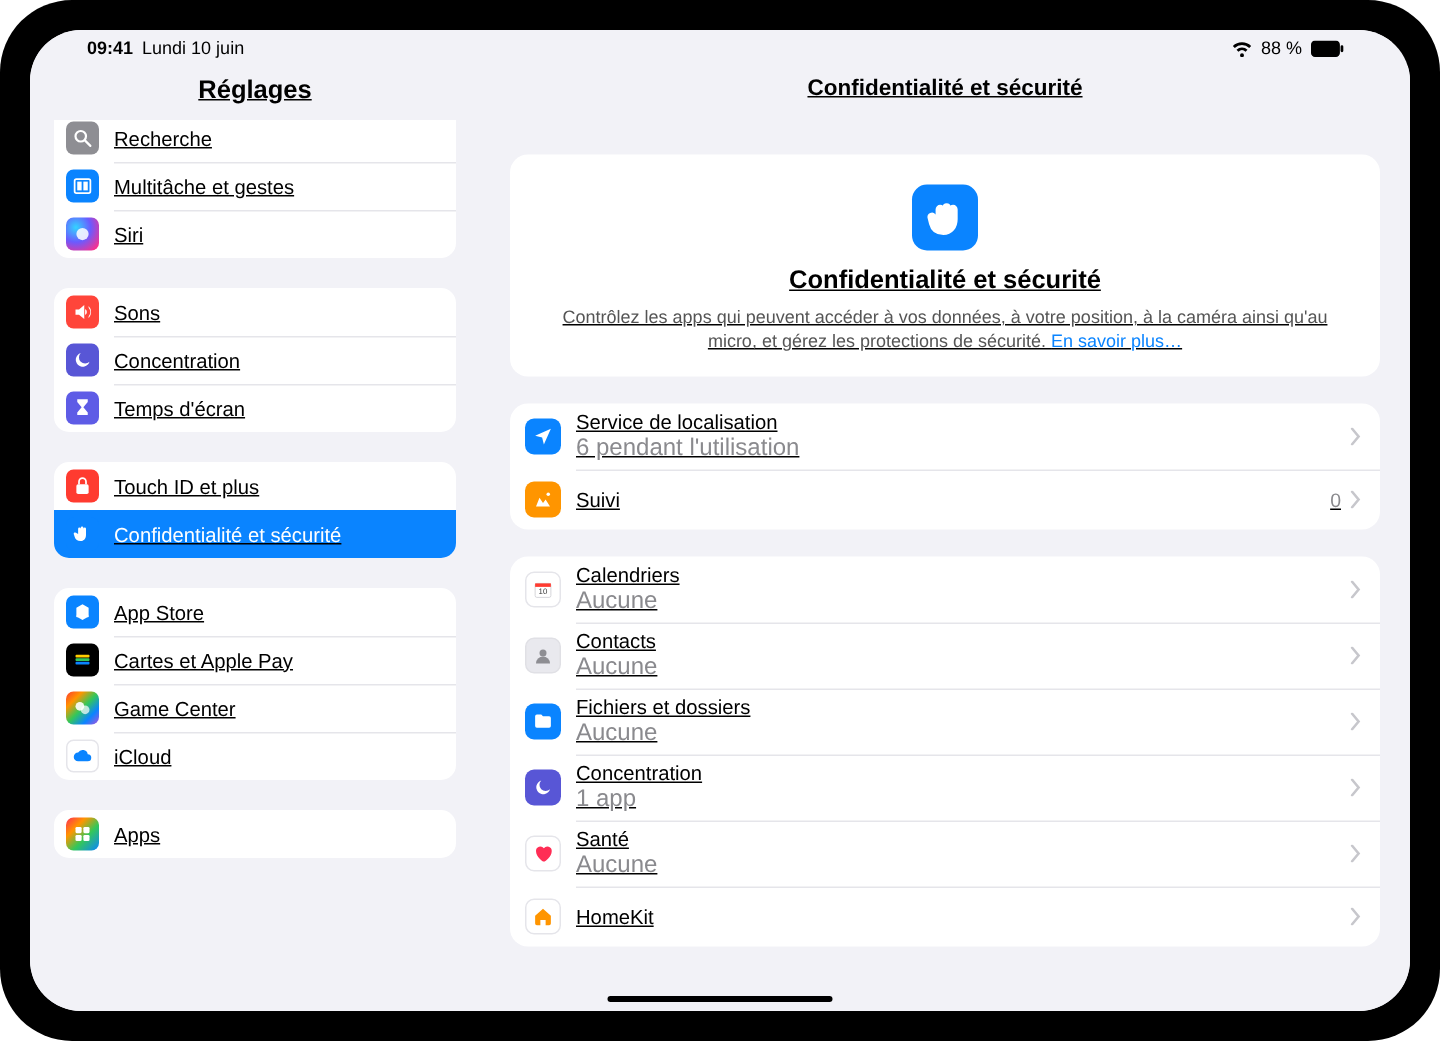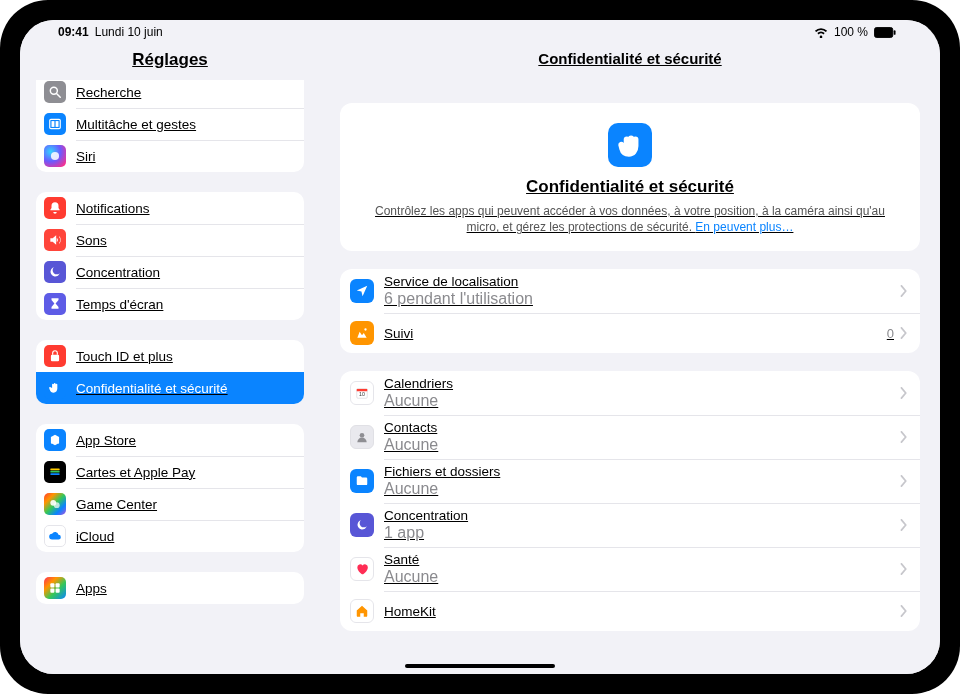--- a/index.html
+++ b/index.html
@@ -170,21 +170,21 @@
     <div class="status-left">
       <span class="time">09:41</span>
       <span>Lundi 10 juin</span>
     </div>
     <div class="status-right">
       <span class="wifi-icon">
         <svg viewBox="0 0 16 12" width="14" height="11">
               <path fill="#000" d="M8 9.5a1.5 1.5 0 110 3 1.5 1.5 0 010-3zM3.8 6.7a6 6 0 018.4 0l-1.5 1.5a4 4 0 00-5.4 0zM1 3.9a10 10 0 0114 0L13.5 5.4a8 8 0 00-11 0z"></path>
             </svg>
       </span>
-      <span>100 %</span>
+      <span>88 %</span>
       <span class="battery-icon">
         <svg width="22" height="11" viewBox="0 0 24 12">
               <rect x="0.5" y="0.5" width="20" height="11" rx="2.5" fill="#000" stroke="#000"></rect>
               <rect x="21.5" y="3.5" width="2" height="5" rx="1" fill="#000"></rect>
             </svg>
       </span>
     </div>
   </div>
 
   <div class="columns">
@@ -214,28 +214,20 @@
               <div class="row">
                 <span class="icon-box bg-siri">
                   <svg viewBox="0 0 24 24">
                     <circle cx="12" cy="12" r="7" fill="rgba(255,255,255,0.85)"></circle>
                   </svg>
                 </span>
                 <span class="row-label">Siri</span>
               </div>
             </div>
             <div class="group">
-              <div class="row">
-                <span class="icon-box bg-red">
-                  <svg viewBox="0 0 24 24">
-                    <path fill="#fff" d="M12 2a6 6 0 00-6 6v4l-2 3v1h16v-1l-2-3V8a6 6 0 00-6-6zm0 20a3 3 0 003-3H9a3 3 0 003 3z"></path>
-                  </svg>
-                </span>
-                <span class="row-label">Notifications</span>
-              </div>
               <div class="row">
                 <span class="icon-box bg-red2">
                   <svg viewBox="0 0 24 24">
                     <path fill="#fff" d="M4 9v6h4l6 5V4l-6 5H4zm13 3a4 4 0 00-2-3.5v7A4 4 0 0017 12zm2-7v2a8 8 0 010 10v2a10 10 0 000-14z"></path>
                   </svg>
                 </span>
                 <span class="row-label">Sons</span>
               </div>
               <div class="row">
                 <span class="icon-box bg-purple">
@@ -332,21 +324,21 @@
       <div class="main-scroll">
         <div class="hero">
           <div class="hero-icon">
             <svg viewBox="0 0 24 24">
                   <path fill="#fff" d="M12 2a4 4 0 00-4 4v1H7a4 4 0 00-4 4v1c0 5 4 9 9 9s9-4 9-9v-5a3 3 0 00-6 0V6a4 4 0 00-3-4zm-1 5V6a1 1 0 112 0v6h1V7a1 1 0 112 0v6h1v-3a1 1 0 112 0v2c0 4-3 7-7 7s-7-3-7-7v-1a2 2 0 012-2h1v4h1V6a1 1 0 112 0v7h0z" opacity="0"></path>
                   <path fill="#fff" d="M7 10V7a2 2 0 114 0v-1a2 2 0 114 0v1a2 2 0 114 0v6c0 5-3 9-8 9-4 0-7-2-8-6l-1-4a2 2 0 013.5-1.5L7 12zM9 7v6M13 6v7M17 7v6" stroke="#fff" stroke-width="1.6" stroke-linecap="round" stroke-linejoin="round"></path>
                 </svg>
           </div>
           <div class="hero-title">Confidentialité et sécurité</div>
           <div class="hero-desc">
-            <span>Contrôlez les apps qui peuvent accéder à vos données, à votre position, à la caméra ainsi qu'au micro, et gérez les protections de sécurité. </span><span class="link">En peuvent plus…</span>
+            <span>Contrôlez les apps qui peuvent accéder à vos données, à votre position, à la caméra ainsi qu'au micro, et gérez les protections de sécurité. </span><span class="link">En savoir plus…</span>
           </div>
         </div>
 
         <div class="list" id="section1">
               <div class="lrow">
                 <span class="icon-box bg-blue">
                   <svg viewBox="0 0 24 24">
                     <path fill="#fff" d="M21 3L3 11l8 2 2 8z"></path>
                   </svg>
                 </span>

